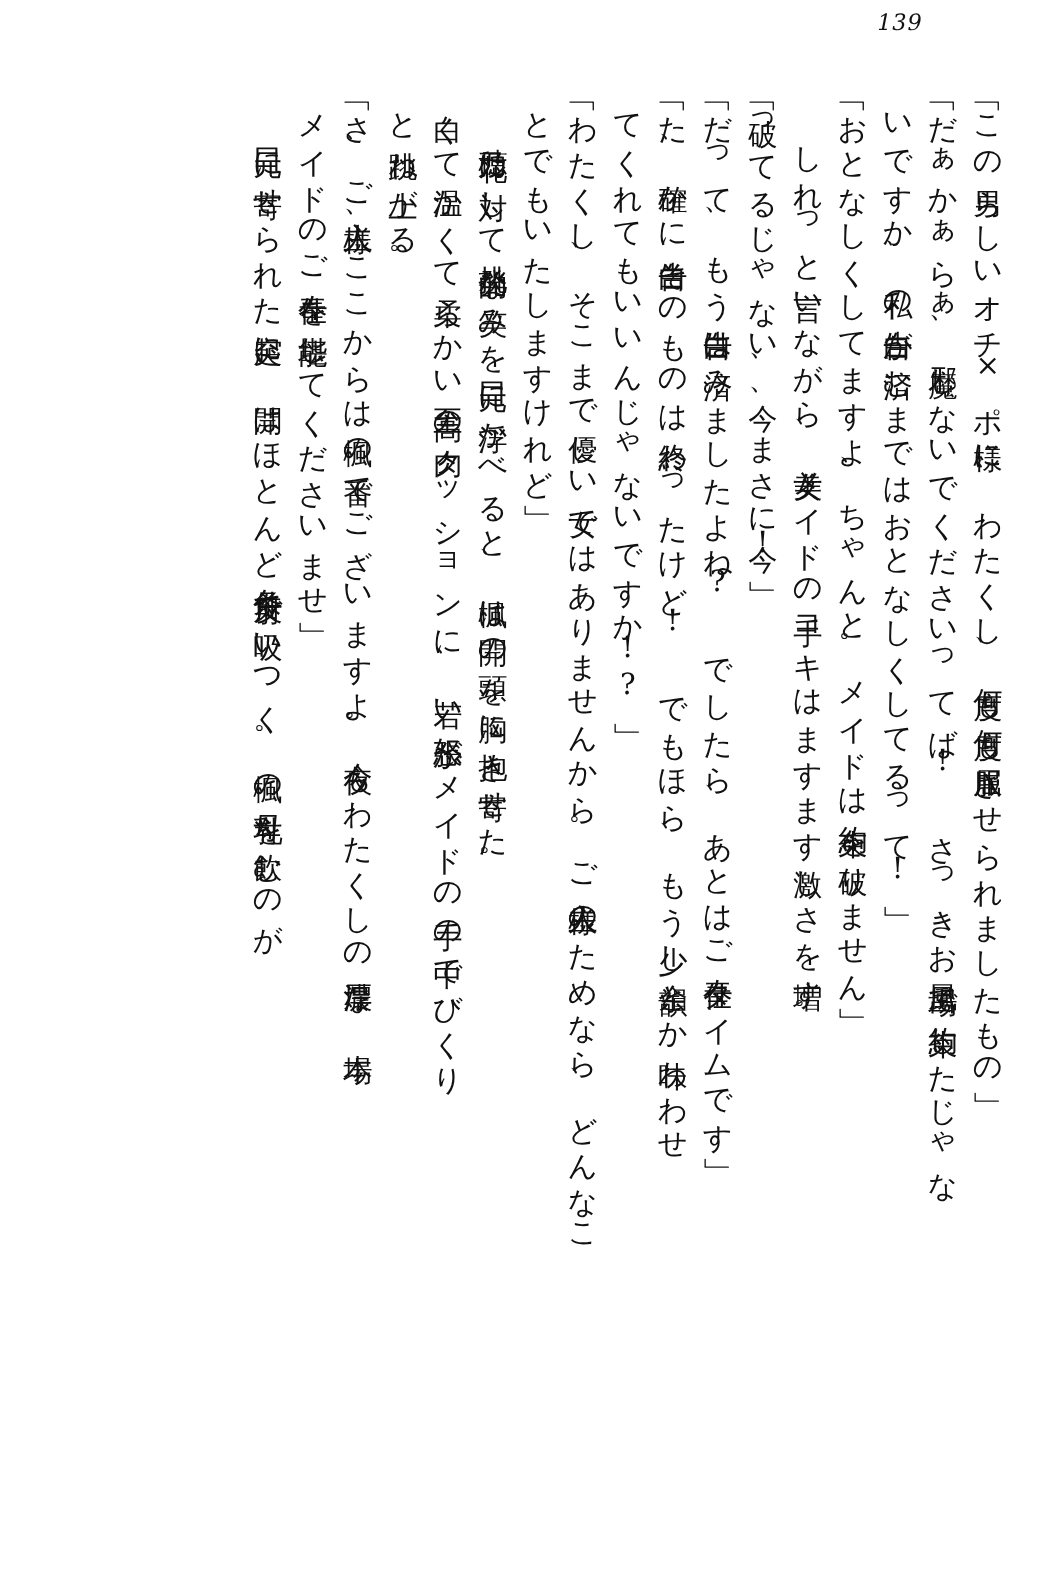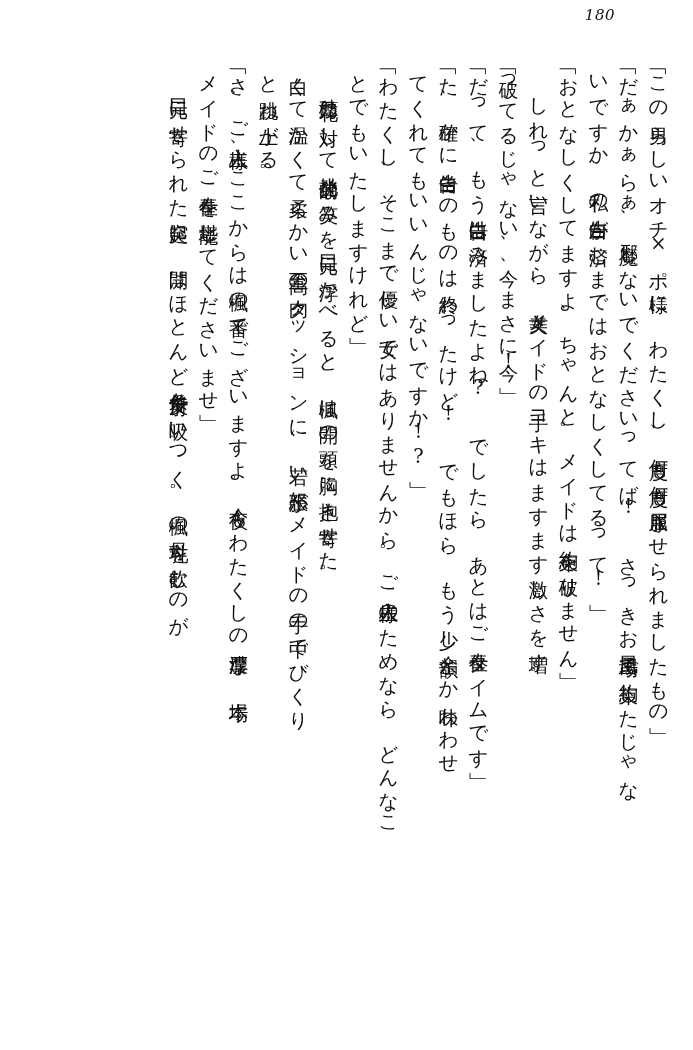--- a/index.html
+++ b/index.html
@@ -57,21 +57,21 @@
   }
   
   .ind-0 { padding-top: 0px; }
   .ind-1 { padding-top: 22px; }
 </style>
 </head>
 <body>
 
 <div class="page">
 
-  <div class="page-number">180</div>
+  <div class="page-number">139</div>
 
   <div class="body-text">
       <div class="line ind-0">「この男らしいオチ×ポ様に、わたくし、何度も何度も屈服させられましたもの」</div>
       <div class="line ind-0">「だぁかぁらぁ、邪魔しないでくださいってば! さっきお風呂場で約束したじゃな</div>
       <div class="line ind-0">いですか、私の告白が済むまではおとなしくしてるって!」</div>
       <div class="line ind-0">「おとなしくしてますよ、ちゃんと。メイドは約束を破りません」</div>
       <div class="line ind-1">しれっと言いながら、美女メイドの手コキはますます激しさを増す。</div>
       <div class="line ind-0">「破ってるじゃない、今、まさに今!」</div>
       <div class="line ind-0">「だって、もう告白は済みましたよね? でしたら、あとはご奉仕タイムです」</div>
       <div class="line ind-0">「た、確かに告白そのものは終わったけど! でもほら、もう少し余韻とか味わわせ</div>

